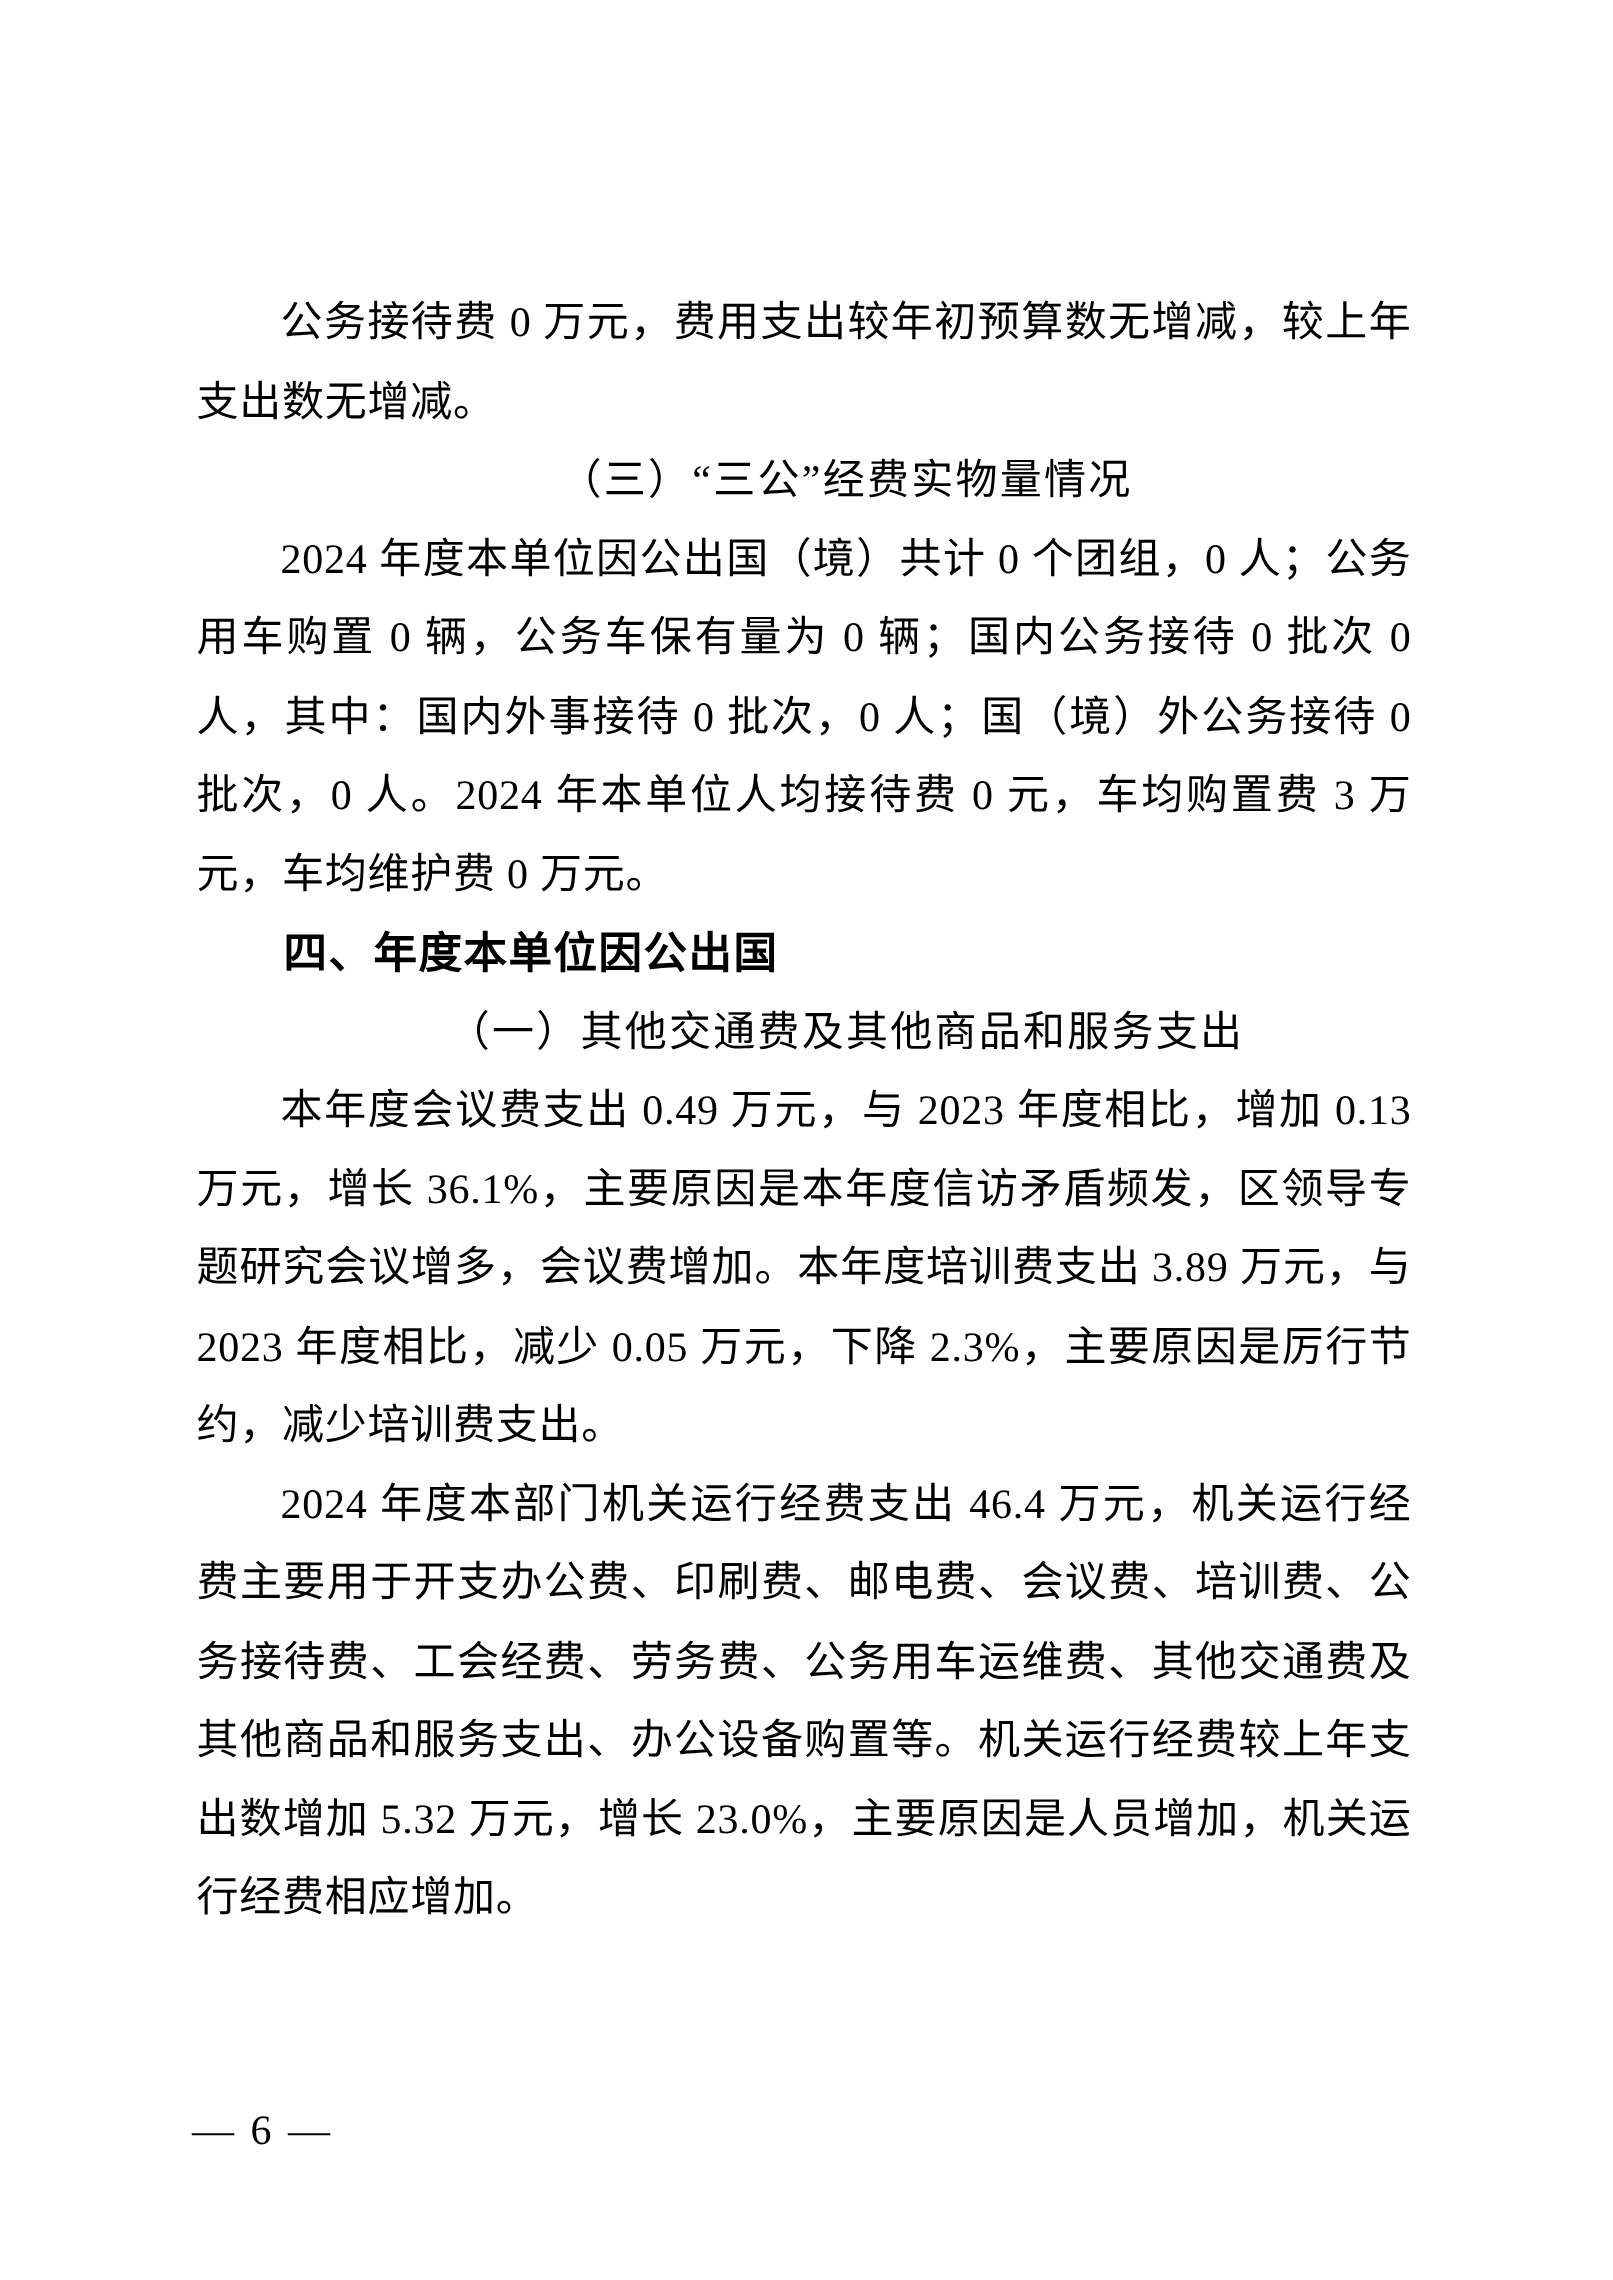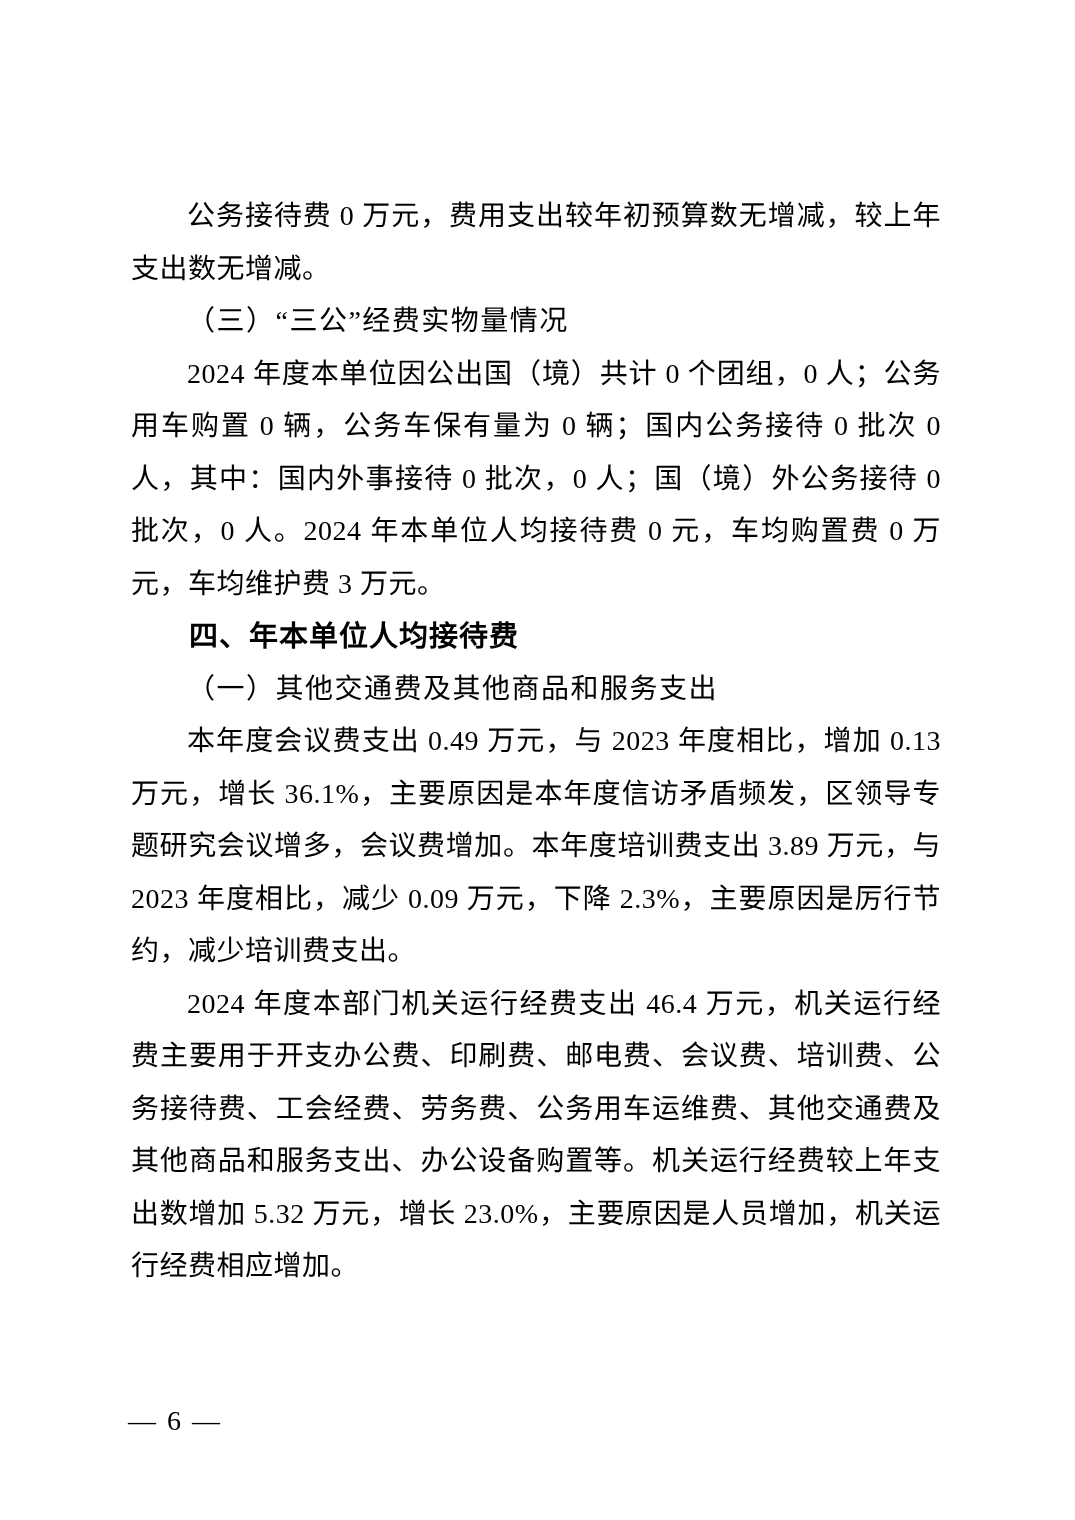--- a/index.html
+++ b/index.html
@@ -44,39 +44,40 @@
   }
   
   .subhead {
     margin: 0;
     font-size: 28px;
     line-height: 52.5px;
     text-indent: 2em;
     letter-spacing: 1.5px;
     font-family: "Liberation Serif", "DejaVu Serif", serif;
     font-weight: 400;
+    text-align: center;
   }
   .page-number {
     position: absolute;
     left: 128px;
     top: 1403px;
     font-size: 28px;
     line-height: 36px;
     letter-spacing: 2px;
     font-family: "Liberation Serif", "DejaVu Serif", serif;
   }
 </style>
 </head>
 <body>
 
 <div class="page">
   <div class="content">
     <p class="para">公务接待费 0 万元，费用支出较年初预算数无增减，较上年支出数无增减。</p>
     <p class="subhead">（三）“三公”经费实物量情况</p>
-    <p class="para">2024 年度本单位因公出国（境）共计 0 个团组，0 人；公务用车购置 0 辆，公务车保有量为 0 辆；国内公务接待 0 批次 0 人，其中：国内外事接待 0 批次，0 人；国（境）外公务接待 0 批次，0 人。2024 年本单位人均接待费 0 元，车均购置费 0 万元，车均维护费 3 万元。</p>
-    <p class="head">四、年本单位人均接待费</p>
+    <p class="para">2024 年度本单位因公出国（境）共计 0 个团组，0 人；公务用车购置 0 辆，公务车保有量为 0 辆；国内公务接待 0 批次 0 人，其中：国内外事接待 0 批次，0 人；国（境）外公务接待 0 批次，0 人。2024 年本单位人均接待费 0 元，车均购置费 3 万元，车均维护费 0 万元。</p>
+    <p class="head">四、年度本单位因公出国</p>
     <p class="subhead">（一）其他交通费及其他商品和服务支出</p>
-    <p class="para">本年度会议费支出 0.49 万元，与 2023 年度相比，增加 0.13 万元，增长 36.1%，主要原因是本年度信访矛盾频发，区领导专题研究会议增多，会议费增加。本年度培训费支出 3.89 万元，与 2023 年度相比，减少 0.09 万元，下降 2.3%，主要原因是厉行节约，减少培训费支出。</p>
+    <p class="para">本年度会议费支出 0.49 万元，与 2023 年度相比，增加 0.13 万元，增长 36.1%，主要原因是本年度信访矛盾频发，区领导专题研究会议增多，会议费增加。本年度培训费支出 3.89 万元，与 2023 年度相比，减少 0.05 万元，下降 2.3%，主要原因是厉行节约，减少培训费支出。</p>
     <p class="para">2024 年度本部门机关运行经费支出 46.4 万元，机关运行经费主要用于开支办公费、印刷费、邮电费、会议费、培训费、公务接待费、工会经费、劳务费、公务用车运维费、其他交通费及其他商品和服务支出、办公设备购置等。机关运行经费较上年支出数增加 5.32 万元，增长 23.0%，主要原因是人员增加，机关运行经费相应增加。</p>
   </div>
 
   <div class="page-number">— 6 —</div>
 </div>
 
 </body></html>

